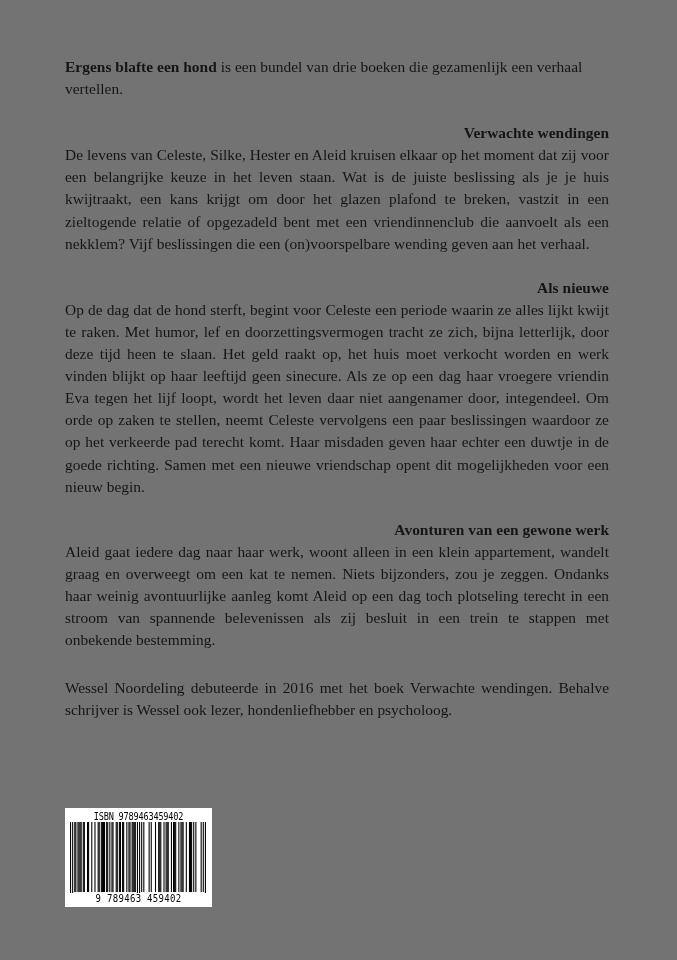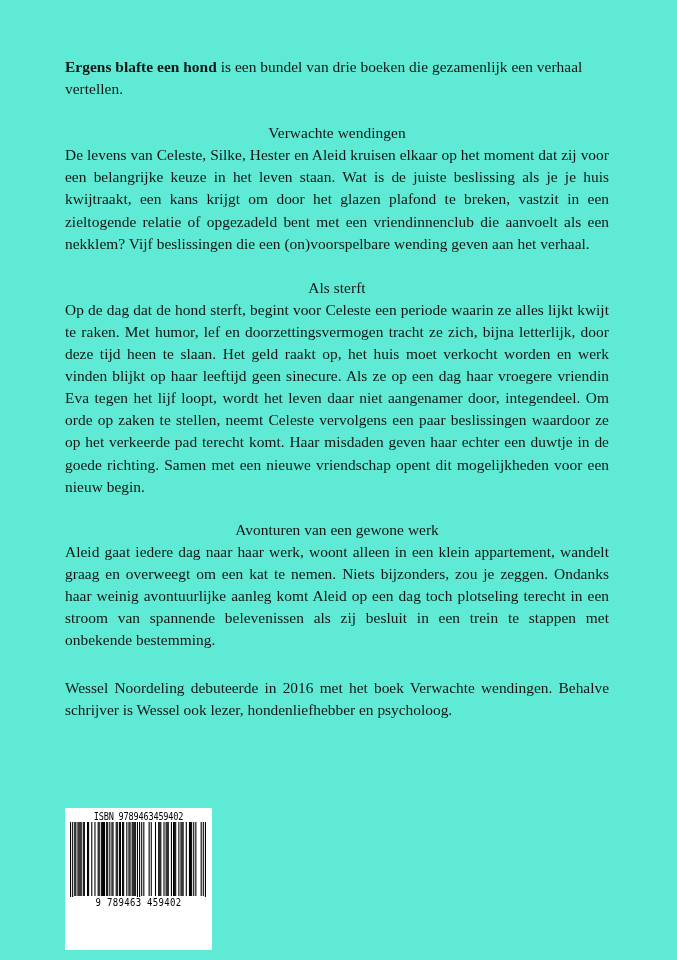--- a/index.html
+++ b/index.html
@@ -12,21 +12,21 @@
     background: #74c9ae;
     font-family: "Liberation Serif", "DejaVu Serif", serif;
     color: #151515;
     overflow: hidden;
     position: relative;
   }
 
   #cover {
     position: absolute;
     inset: 0;
-    background: #5eead4;
+    background: #737373;
   }
 
   #blurb {
     position: absolute;
     left: 65px;
     top: 56px;
     width: 544px;
   }
 
   .para {
@@ -52,43 +52,43 @@
   }
 
   .block.tight {
     margin-top: 21px;
   }
 
   h2.section-heading {
     margin: 0 0 0 0;
     font-size: 15.4px;
     line-height: 22.1px;
-    font-weight: normal;
-    text-align: center;
+    font-weight: bold;
+    text-align: right;
     letter-spacing: 0.05px;
   }
 
   .bio {
     margin: 0;
     font-size: 15.4px;
     line-height: 22.1px;
     text-align: justify;
   }
 
   .bio-block {
     margin-top: 26px;
   }
 
   
   #barcode-area {
     position: absolute;
     left: 65px;
     top: 808px;
     width: 147px;
-    height: 142px;
+    height: 99px;
     background: #ffffff;
     box-sizing: border-box;
     padding: 3px 4px 3px 4px;
     display: flex;
     flex-direction: column;
     align-items: center;
   }
 
   .barcode-isbn {
     font-family: "DejaVu Sans Mono", "Liberation Mono", monospace;
@@ -128,21 +128,21 @@
   <div id="blurb">
 
     <p class="para first"><span class="lead-title">Ergens blafte een hond</span><span> is een bundel van drie boeken die gezamenlijk een verhaal vertellen.</span></p>
 
     <div class="block">
       <h2 class="section-heading">Verwachte wendingen</h2>
       <p class="para">De levens van Celeste, Silke, Hester en Aleid kruisen elkaar op het moment dat zij voor een belangrijke keuze in het leven staan. Wat is de juiste beslissing als je je huis kwijtraakt, een kans krijgt om door het glazen plafond te breken, vastzit in een zieltogende relatie of opgezadeld bent met een vriendinnenclub die aanvoelt als een nekklem? Vijf beslissingen die een (on)voorspelbare wending geven aan het verhaal.</p>
     </div>
 
     <div class="block">
-      <h2 class="section-heading">Als sterft</h2>
+      <h2 class="section-heading">Als nieuwe</h2>
       <p class="para">Op de dag dat de hond sterft, begint voor Celeste een periode waarin ze alles lijkt kwijt te raken. Met humor, lef en doorzettingsvermogen tracht ze zich, bijna letterlijk, door deze tijd heen te slaan. Het geld raakt op, het huis moet verkocht worden en werk vinden blijkt op haar leeftijd geen sinecure. Als ze op een dag haar vroegere vriendin Eva tegen het lijf loopt, wordt het leven daar niet aangenamer door, integendeel. Om orde op zaken te stellen, neemt Celeste vervolgens een paar beslissingen waardoor ze op het verkeerde pad terecht komt. Haar misdaden geven haar echter een duwtje in de goede richting. Samen met een nieuwe vriendschap opent dit mogelijkheden voor een nieuw begin.</p>
     </div>
 
     <div class="block tight">
       <h2 class="section-heading">Avonturen van een gewone werk</h2>
       <p class="para">Aleid gaat iedere dag naar haar werk, woont alleen in een klein appartement, wandelt graag en overweegt om een kat te nemen. Niets bijzonders, zou je zeggen. Ondanks haar weinig avontuurlijke aanleg komt Aleid op een dag toch plotseling terecht in een stroom van spannende belevenissen als zij besluit in een trein te stappen met onbekende bestemming.</p>
     </div>
 
     <div class="bio-block">
       <p class="bio">Wessel Noordeling debuteerde in 2016 met het boek Verwachte wendingen. Behalve schrijver is Wessel ook lezer, hondenliefhebber en psycholoog.</p>

